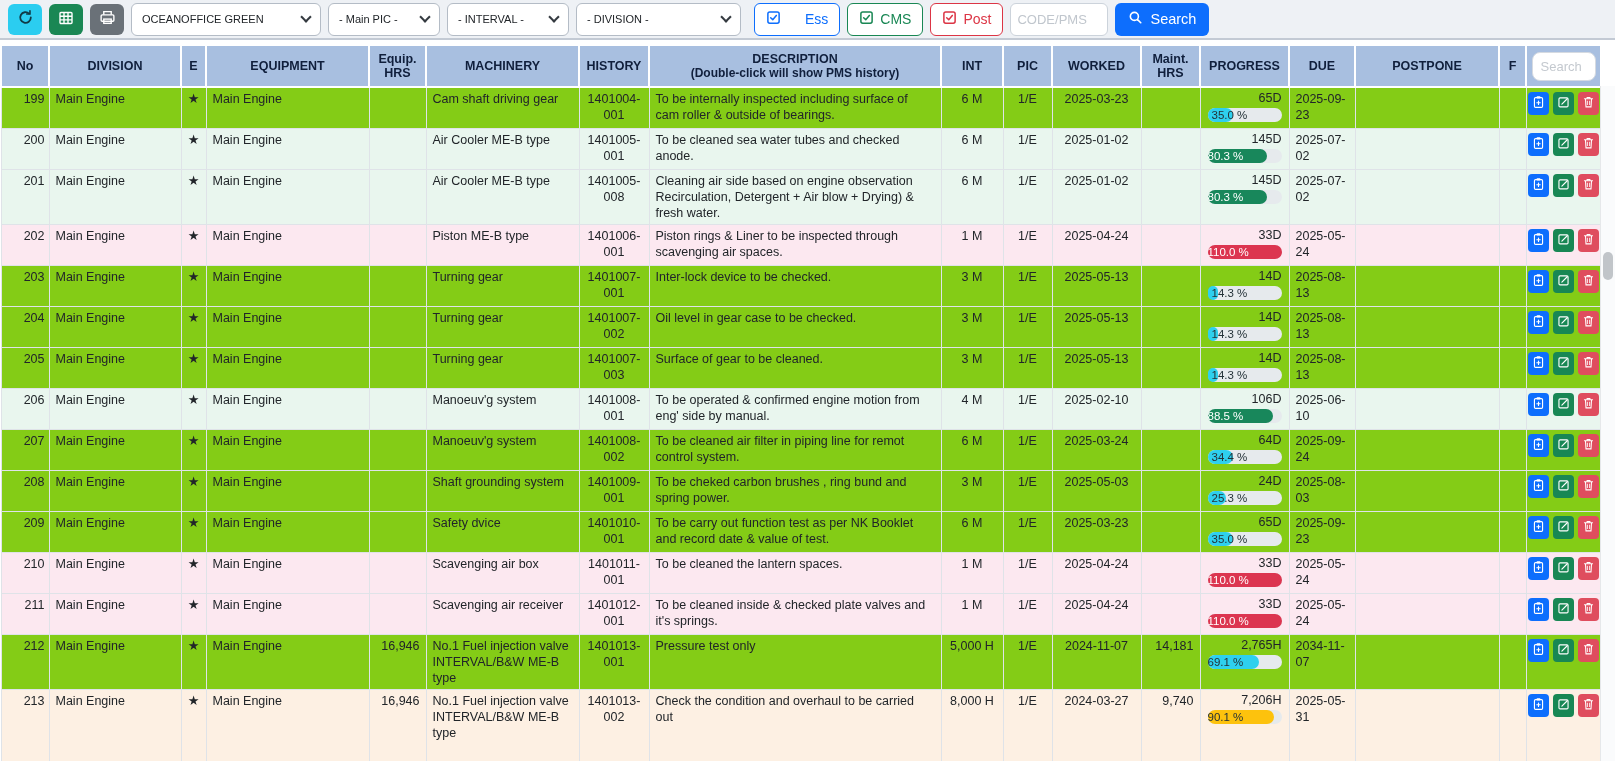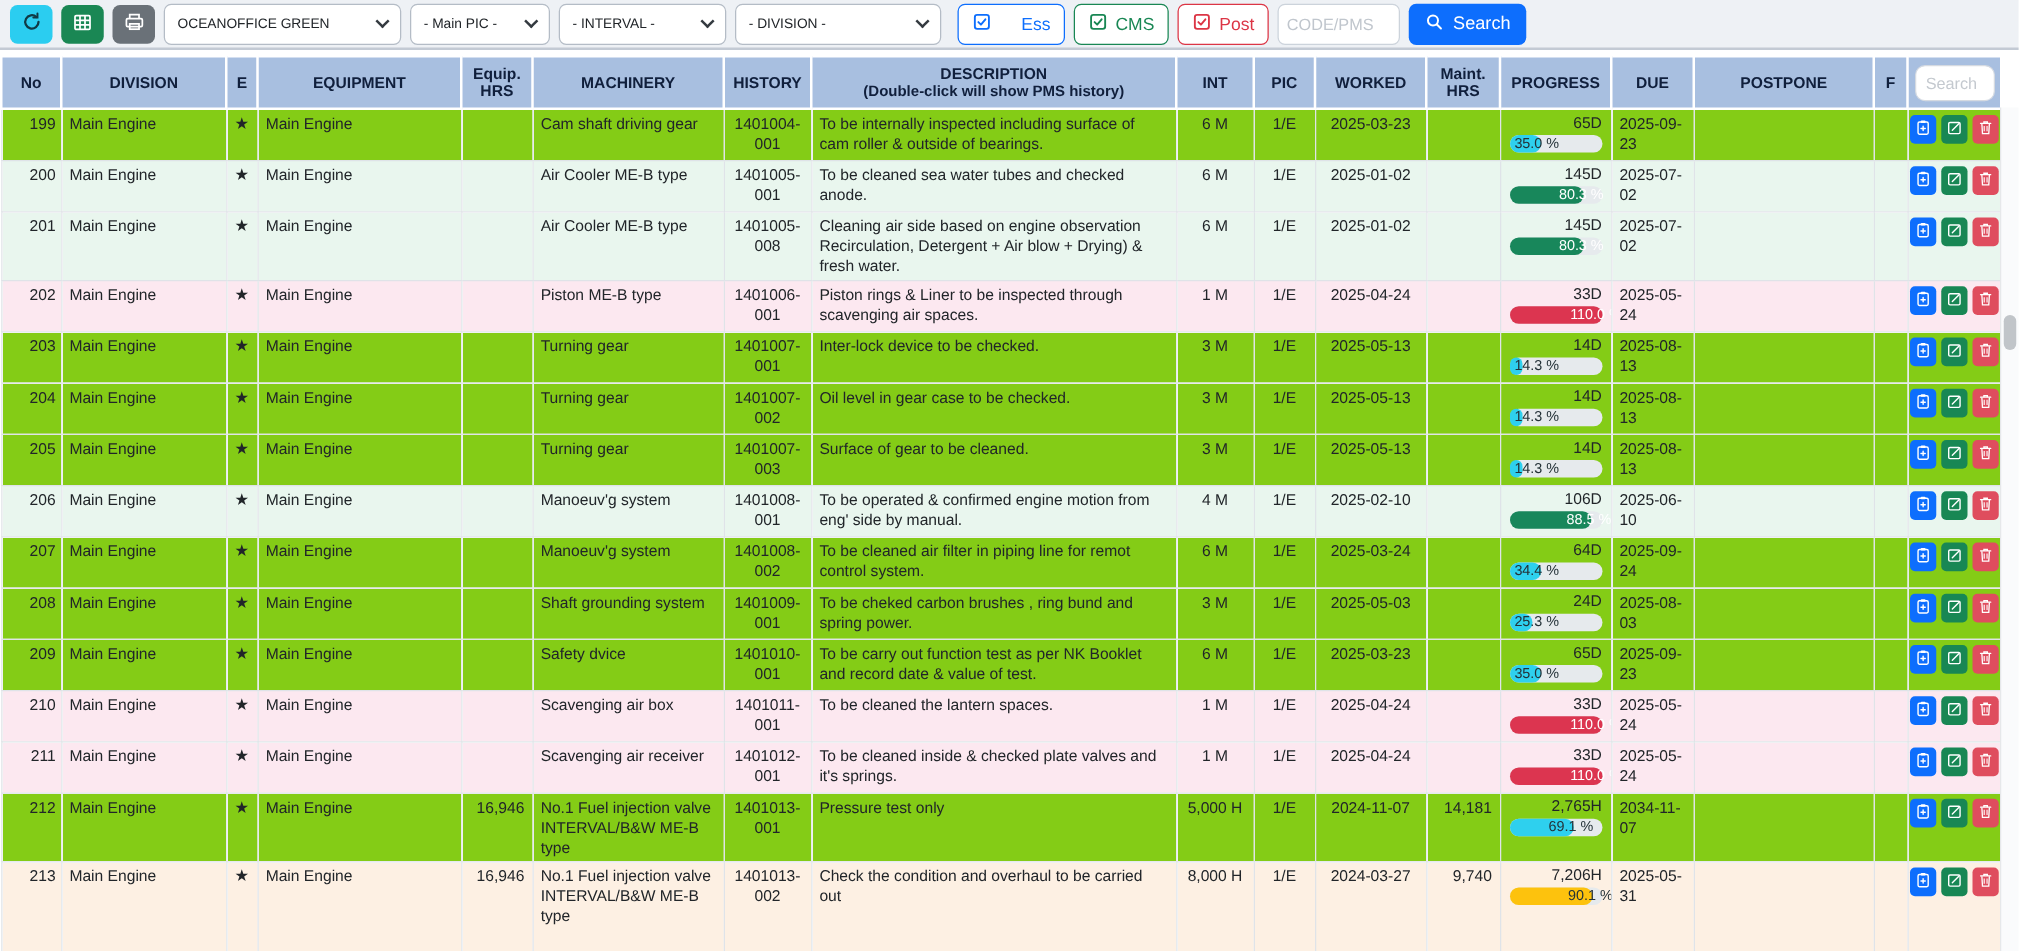--- a/index.html
+++ b/index.html
@@ -11,21 +11,21 @@
     display:flex; align-items:center; gap:7px; padding:0 8px; }
   .icon-btn { width:34px; height:31px; border:none; border-radius:6px;
     display:flex; align-items:center; justify-content:center; cursor:pointer; flex:none; }
   .btn-refresh { background:#2bcdf0; }
   .btn-grid { background:#1a8754; }
   .btn-print { background:#6a7178; }
   .select { height:33px; background:#fff; border:1px solid #b4bcc6; border-radius:6px;
     display:flex; align-items:center; justify-content:space-between; padding:0 10px;
     font-size:11px; color:#212529; cursor:pointer; flex:none; }
   .sel-vessel { width:190px; } .sel-pic { width:112px; }
-  .sel-interval { width:134px; } .sel-division { width:165px; margin-right:6px;gap:12px; }
+  .sel-interval { width:122px; } .sel-division { width:165px; margin-right:6px;gap:12px; }
   .chev { width:8px; height:8px; border-right:2px solid #343a40; border-bottom:2px solid #343a40;
     transform:rotate(45deg); margin:-4px 0 0 10px; flex:none; }
   .chk-btn { height:33px; background:#fff; border-radius:6px; display:flex; align-items:center;
     gap:6px; padding:0 11px; font-size:14px; cursor:pointer; flex:none; }
   .chk-ess  { border:1px solid #0d6efd; color:#0d6efd;gap:24px; }
   .chk-cms  { border:1px solid #198754; color:#198754; }
   .chk-post { border:1px solid #dc3545; color:#dc3545; }
   .code-input { height:33px; width:98px; border:1px solid #ccd3db; border-radius:6px;
     padding:0 6px; font-size:13px; color:#a21caf; background:#fff; }
   .code-input::placeholder { color:#c0c6cd; }
@@ -55,21 +55,21 @@
   td.c-history, td.c-int, td.c-pic, td.c-worked { text-align:center; }
   td.c-due { text-align:left; }
   td.c-progress { padding:2px 7px;margin-top:23px; }
   .p-top { text-align:right; font-size:12.5px; line-height:16px; }
   .p-bar { position:relative; height:14px; background:#e6eaed; border-radius:7px; margin-top:2px; }
   .p-fill { position:absolute; left:0; top:0; bottom:0; border-radius:7px; }
   .fill-cyan { background:#2ed0ee; } .fill-green { background:#18875b; }
   .fill-red { background:#dc3550; } .fill-yellow { background:#fdc20d; }
   .p-label { position:absolute; top:0; line-height:14px; font-size:11.5px; white-space:nowrap; }
   .lab-left { left:4px; color:#243238; }
-  .lab-in { left:16px; text-align:right; }
+  .lab-in { left:0; text-align:left; }
   .lab-light { color:#fff; } .lab-dark { color:#243238; }
   td.c-actions { padding:4px 2px; }
   .act-wrap { display:flex; gap:4px; justify-content:center; }
   .act-btn { width:21px; height:23px; border:none; border-radius:4px; display:flex;
     align-items:center; justify-content:center; cursor:pointer; flex:none; }
   .act-copy { background:#0d6efd; } .act-edit { background:#188754; } .act-del { background:#df4d5e; }
 
   
   .vscroll { position:absolute; right:0; top:42px; bottom:0; width:15px;
     background:#fafbfc; border-left:1px solid #e6e8ea; height:719px; }

